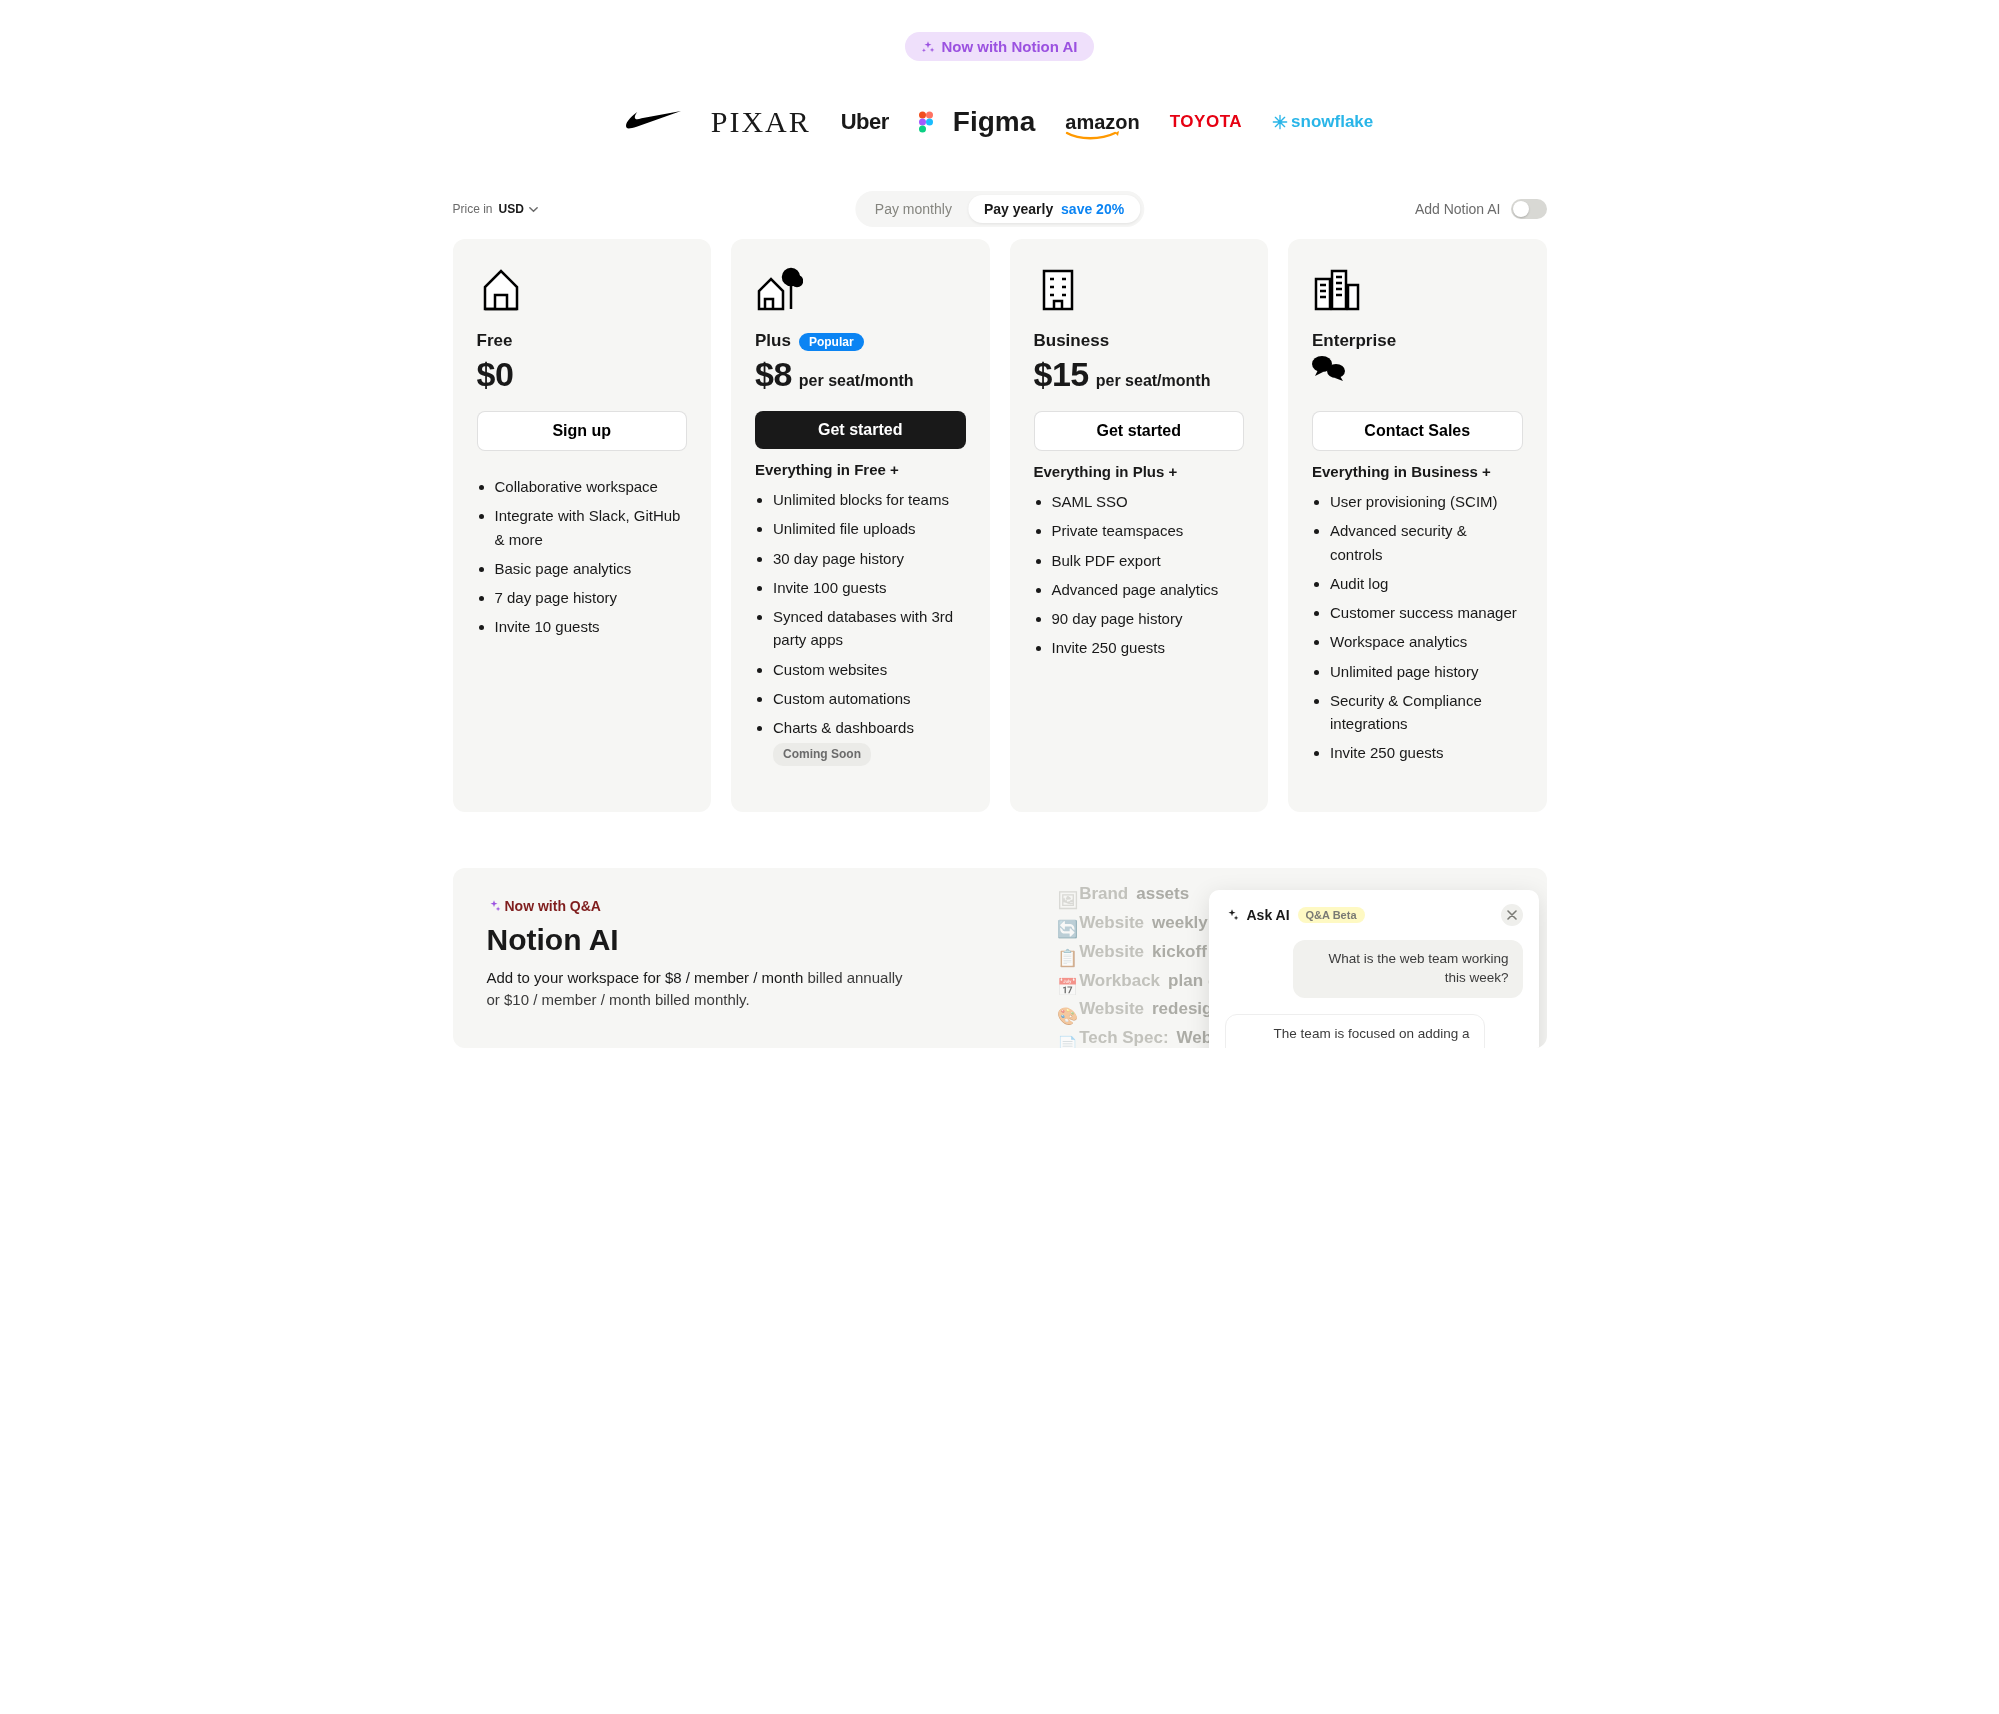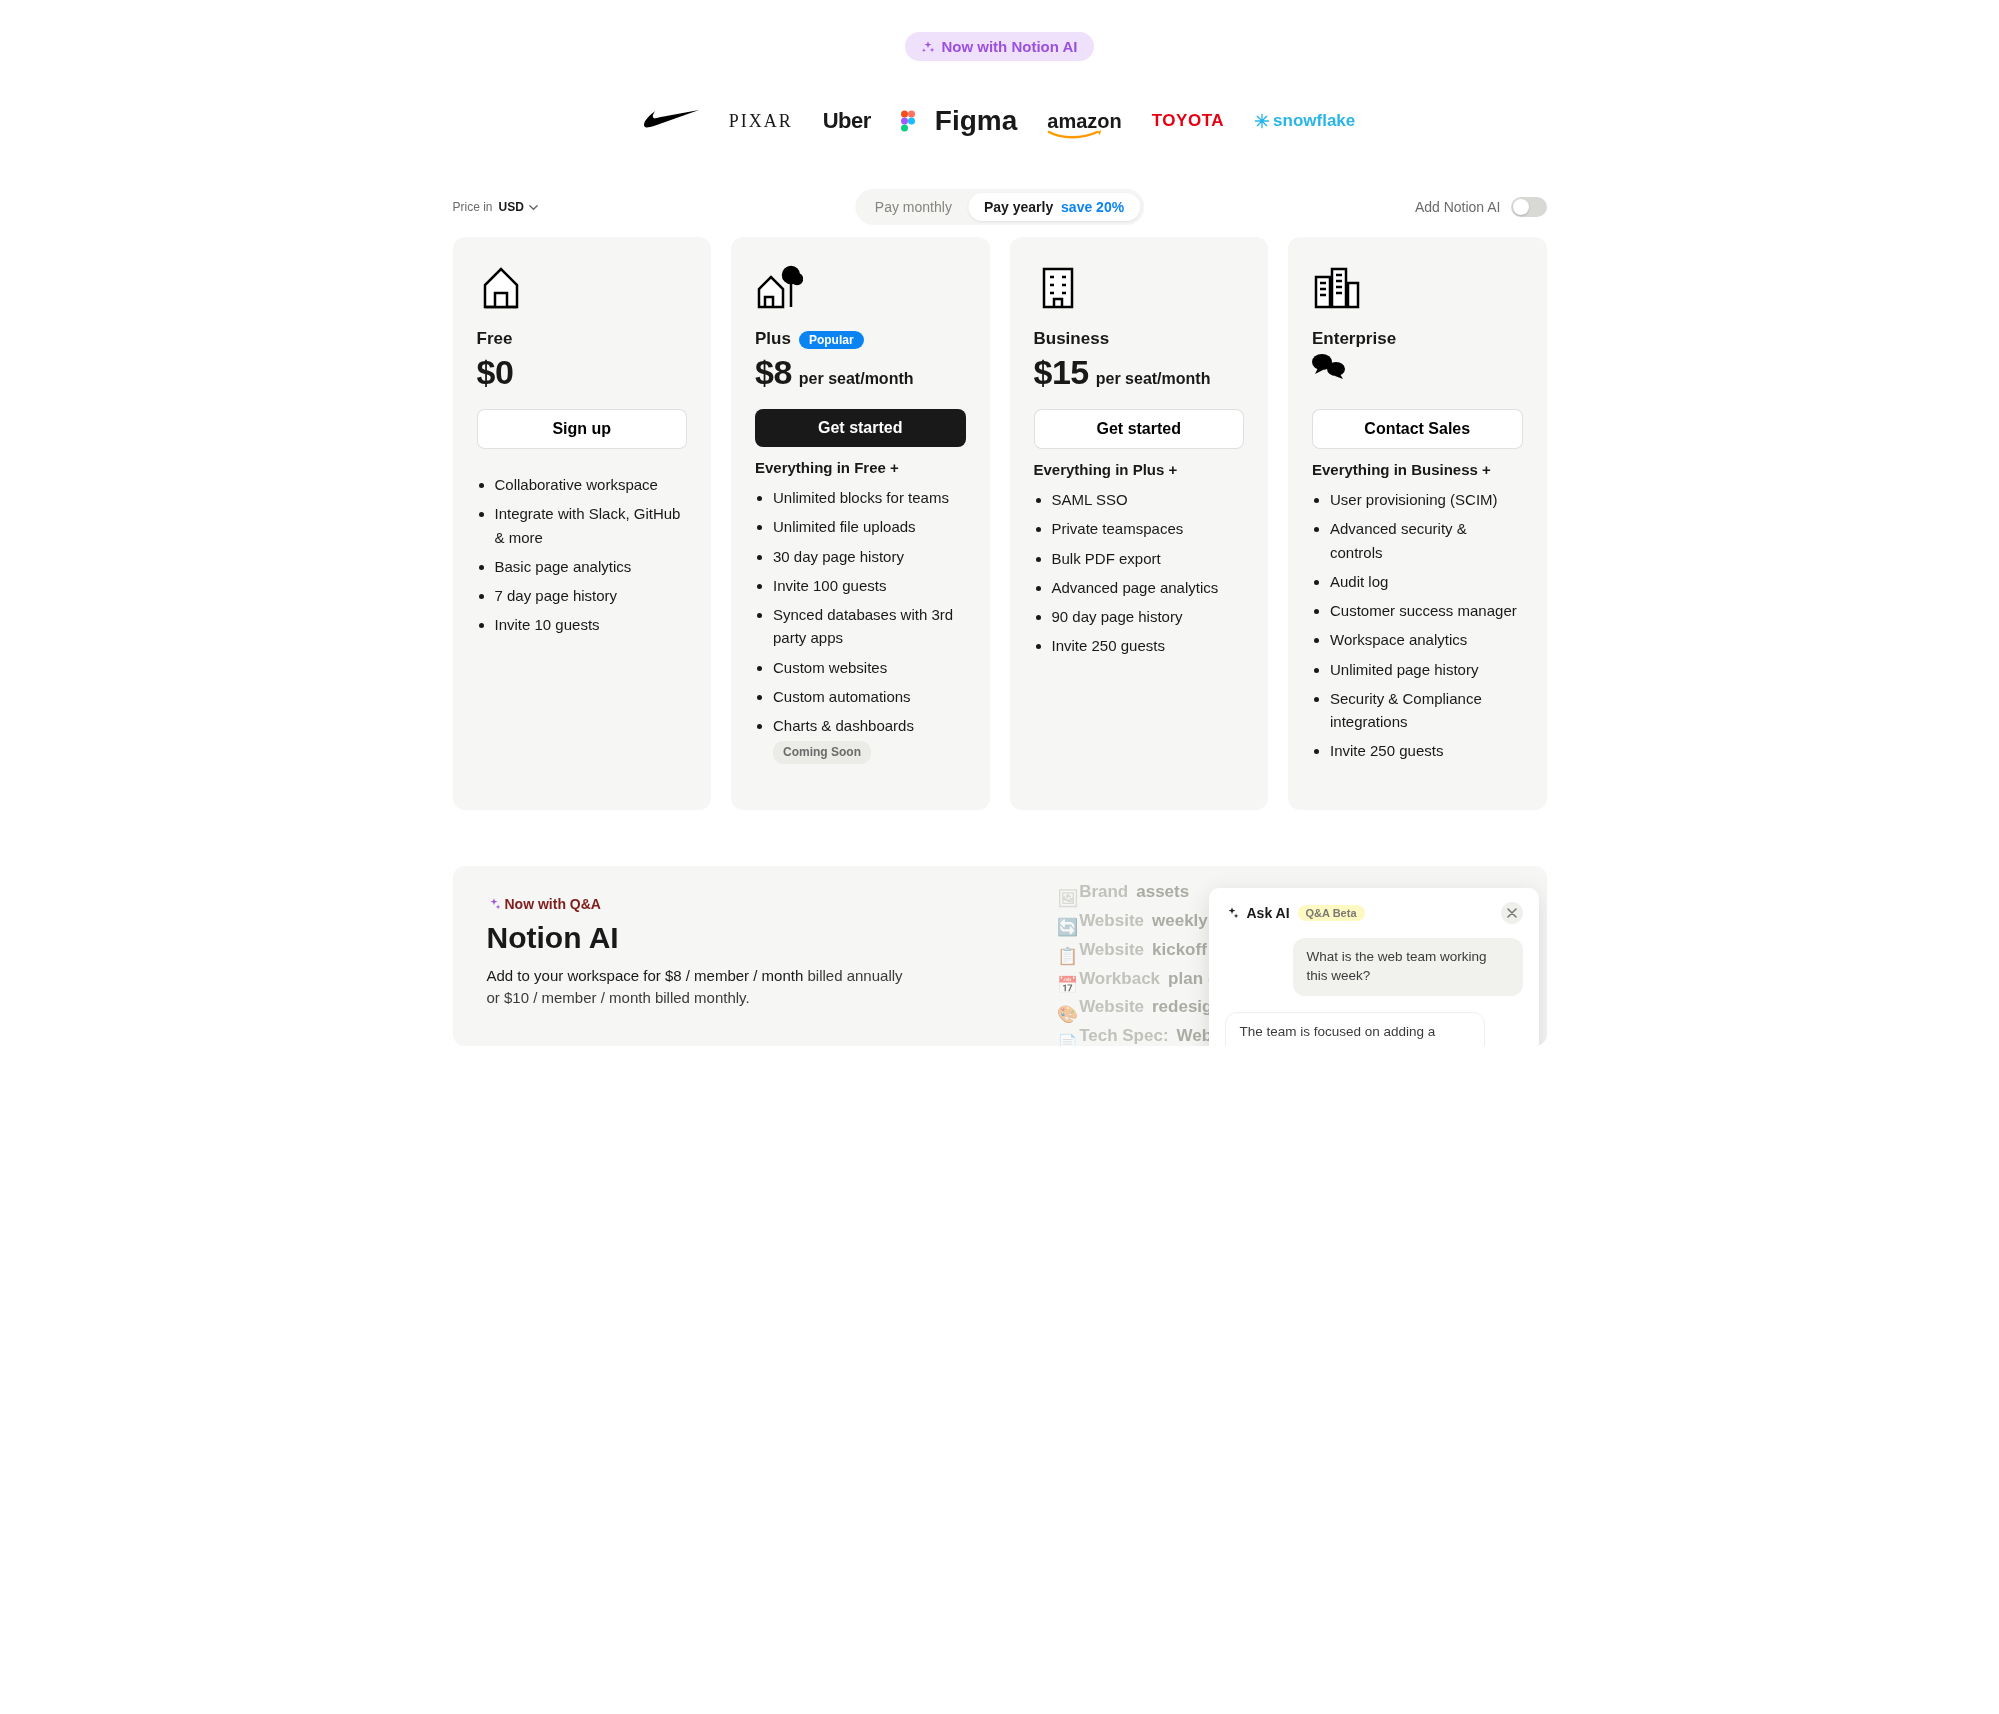--- a/index.html
+++ b/index.html
@@ -97,21 +97,21 @@
 .ai-body b { font-weight: 400; color: #191919; }
 .ai-right { flex: 1; position: relative; }
 
 .ghost-list { position: absolute; left: -8px; top: 12px; color: #c2c2bc; font-size: 17px; font-weight: 600; line-height: 1.7; }
 .ghost-list div { display: flex; align-items: center; gap: 8px; }
 .ghost-list span.gi { width: 14px; height: 14px; display: inline-block; opacity: .55; }
 .ghost-list b { color: #acaca6; font-weight: 700; }
 
 .chat-card {
   position: absolute; right: 8px; top: 22px; width: 330px; background: #fff;
-  border-radius: 10px; box-shadow: 0 6px 24px rgba(0,0,0,.12); padding: 14px 16px 18px;
+  border-radius: 10px; box-shadow: 0 6px 24px rgba(0,0,0,.12); padding: 14px 16px 18px; text-align: right;
 }
 .chat-head { display: flex; align-items: center; gap: 8px; }
 .chat-head .title { font-weight: 700; font-size: 14px; }
 .chat-head .beta { background: #fef9c3; color: #7a7a74; font-size: 11px; font-weight: 600; padding: 2px 8px; border-radius: 8px; }
 .chat-head .close { margin-left: auto; width: 22px; height: 22px; background: #efefeC; border-radius: 50%; display: flex; align-items: center; justify-content: center; cursor: pointer; }
 .bubble {
   background: #f1f1ee; font-size: 13.5px; color: #3b3b3b; padding: 10px 14px; border-radius: 12px;
   margin-top: 14px; width: fit-content; max-width: 230px; line-height: 1.4;
 }
 .bubble.user { margin-left: auto; }
@@ -132,21 +132,21 @@
         </svg>
       <span>Now with Notion AI</span>
     </span>
 
     <div class="logos-row">
 
       <svg width="55" height="22" viewBox="0 0 60 24" fill="#000">
           <path d="M3 19c-2 0-3-1.3-3-3 0-2.2 1.6-4.8 4.2-7.8C7 5 10 2.4 12.4 1c-1.6 2-2.8 4-2.8 5.7 0 1.4.9 2.3 2.6 2.3 1.2 0 2.8-.4 4.8-1.1L60 0 11.6 17.2C7.8 18.5 5 19 3 19z"></path>
         </svg>
 
-      <span style="font-family: Georgia, serif; font-weight: 400; font-size: 18px; letter-spacing: 2px;">PIXAR</span>
+      <span style="font-family: Georgia, serif; font-weight: 400; font-size: 30px; letter-spacing: 2px;">PIXAR</span>
 
       <span style="font-weight: 700; font-size: 22px; letter-spacing: -.5px;">Uber</span>
 
       <span style="display:inline-flex;align-items:center;gap:20px;font-weight:600;font-size:28px;">
         <svg width="14" height="22" viewBox="0 0 12 18">
             <circle cx="3" cy="3" r="3" fill="#f24e1e"></circle>
             <circle cx="9" cy="3" r="3" fill="#ff7262"></circle>
             <circle cx="3" cy="9" r="3" fill="#a259ff"></circle>
             <circle cx="9" cy="9" r="3" fill="#1abcfe"></circle>
             <circle cx="3" cy="15" r="3" fill="#0acf83"></circle>

